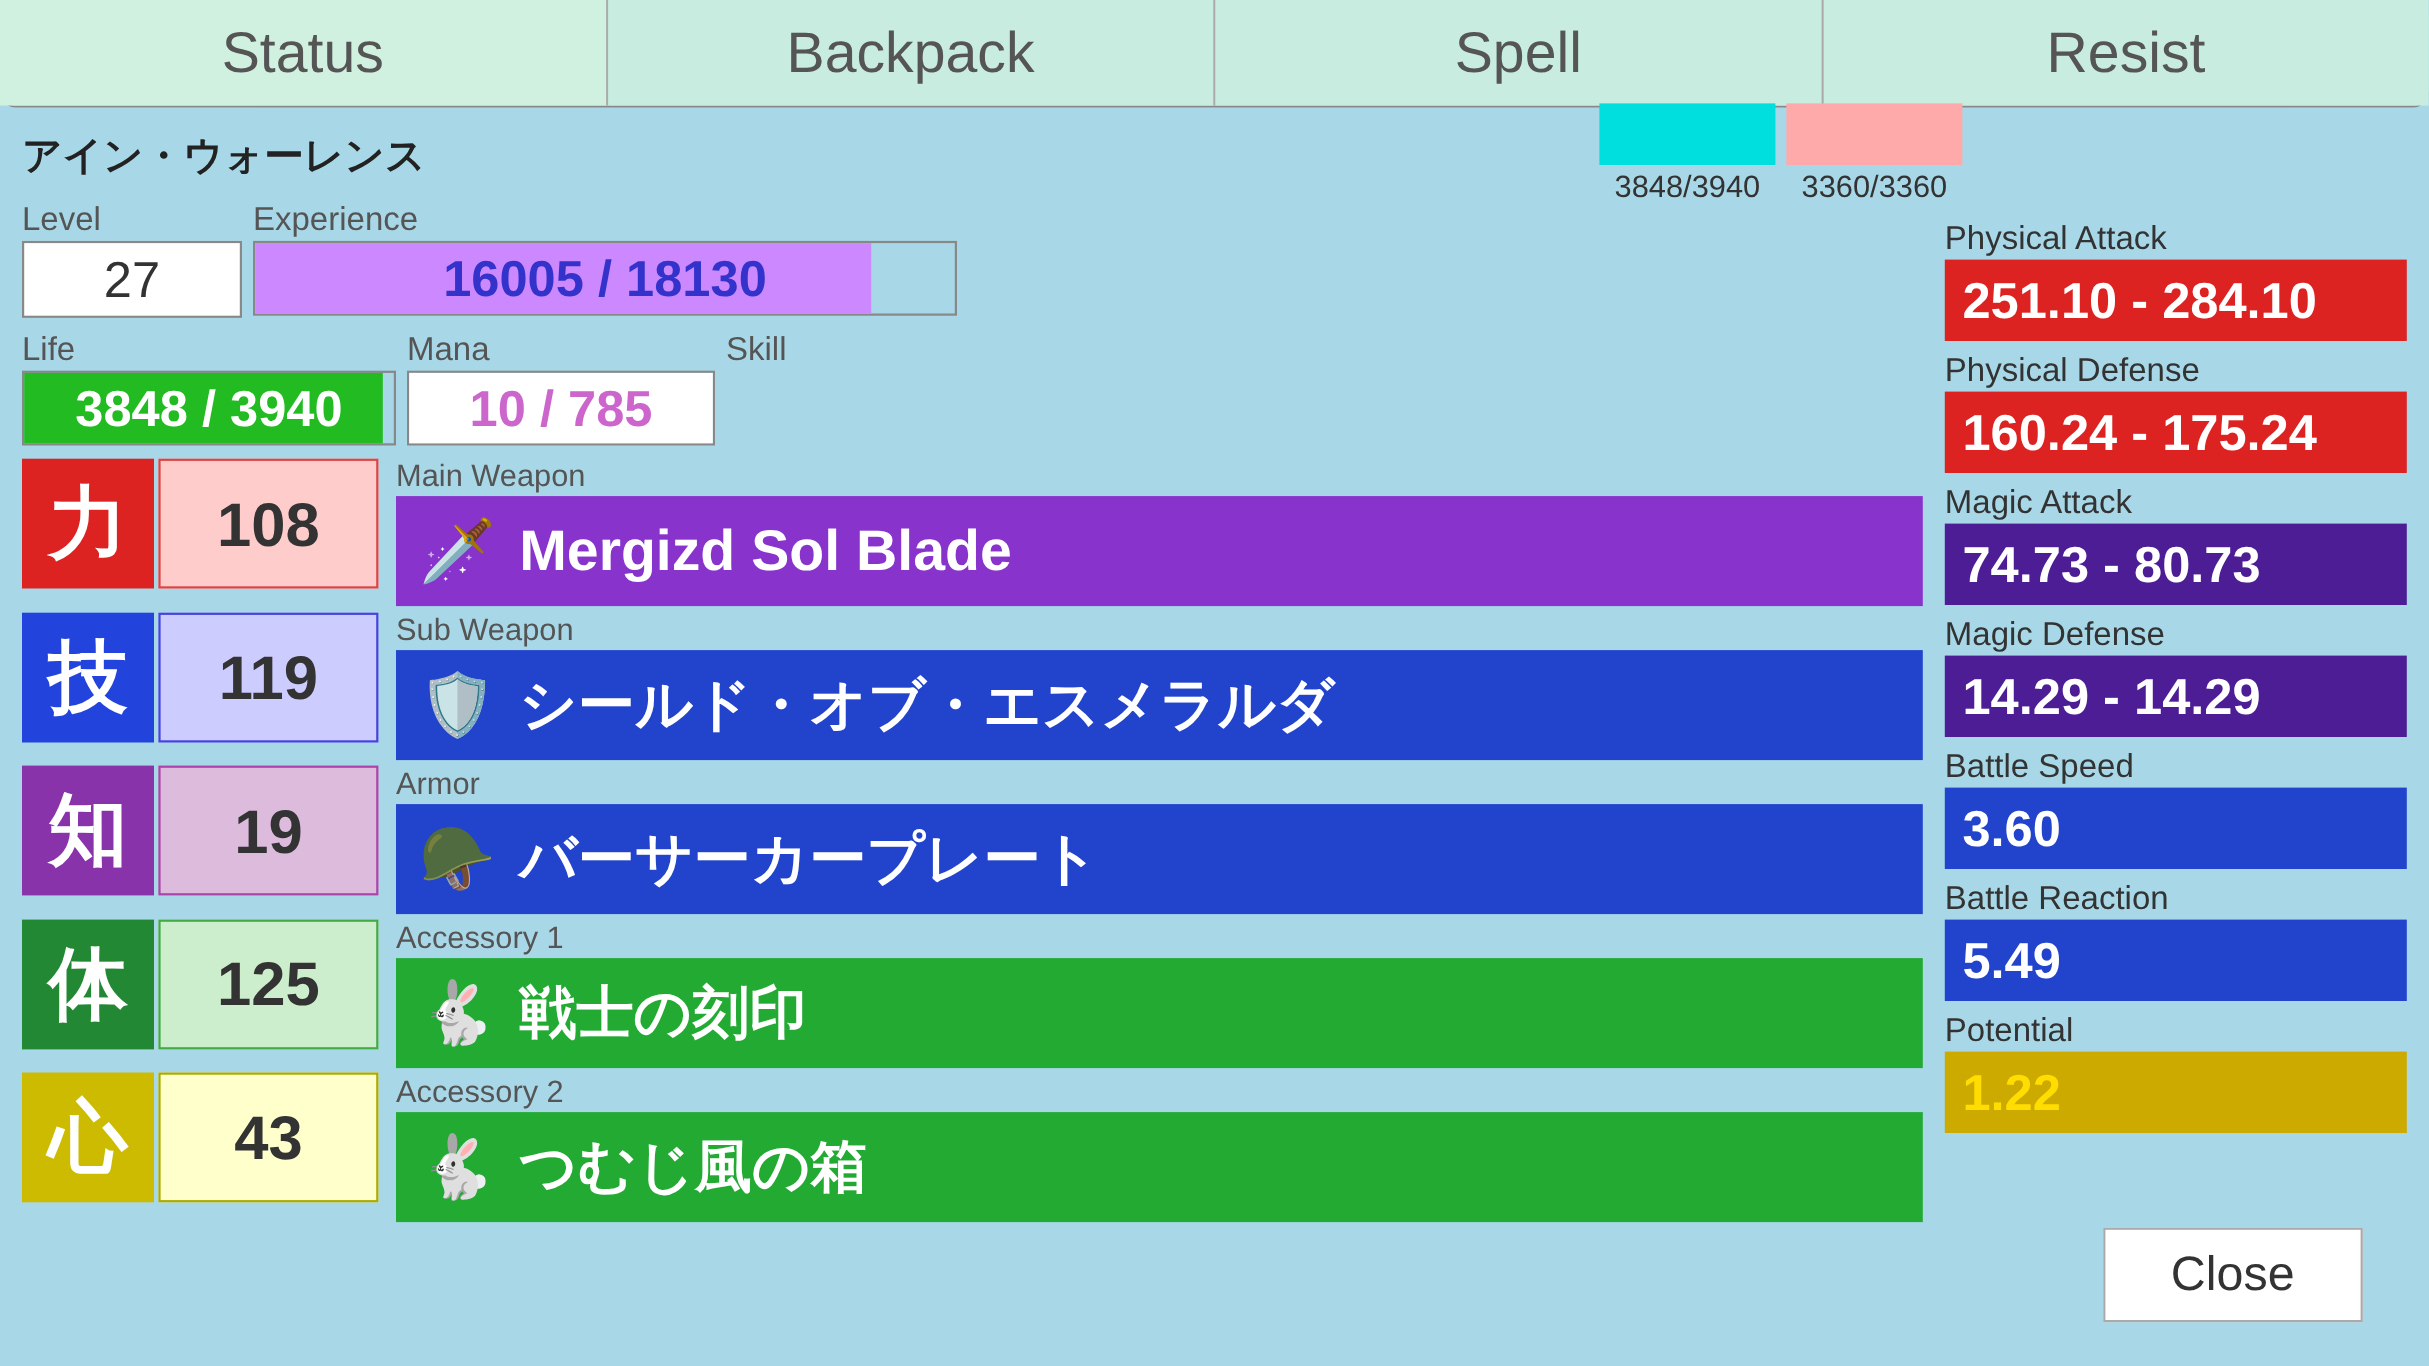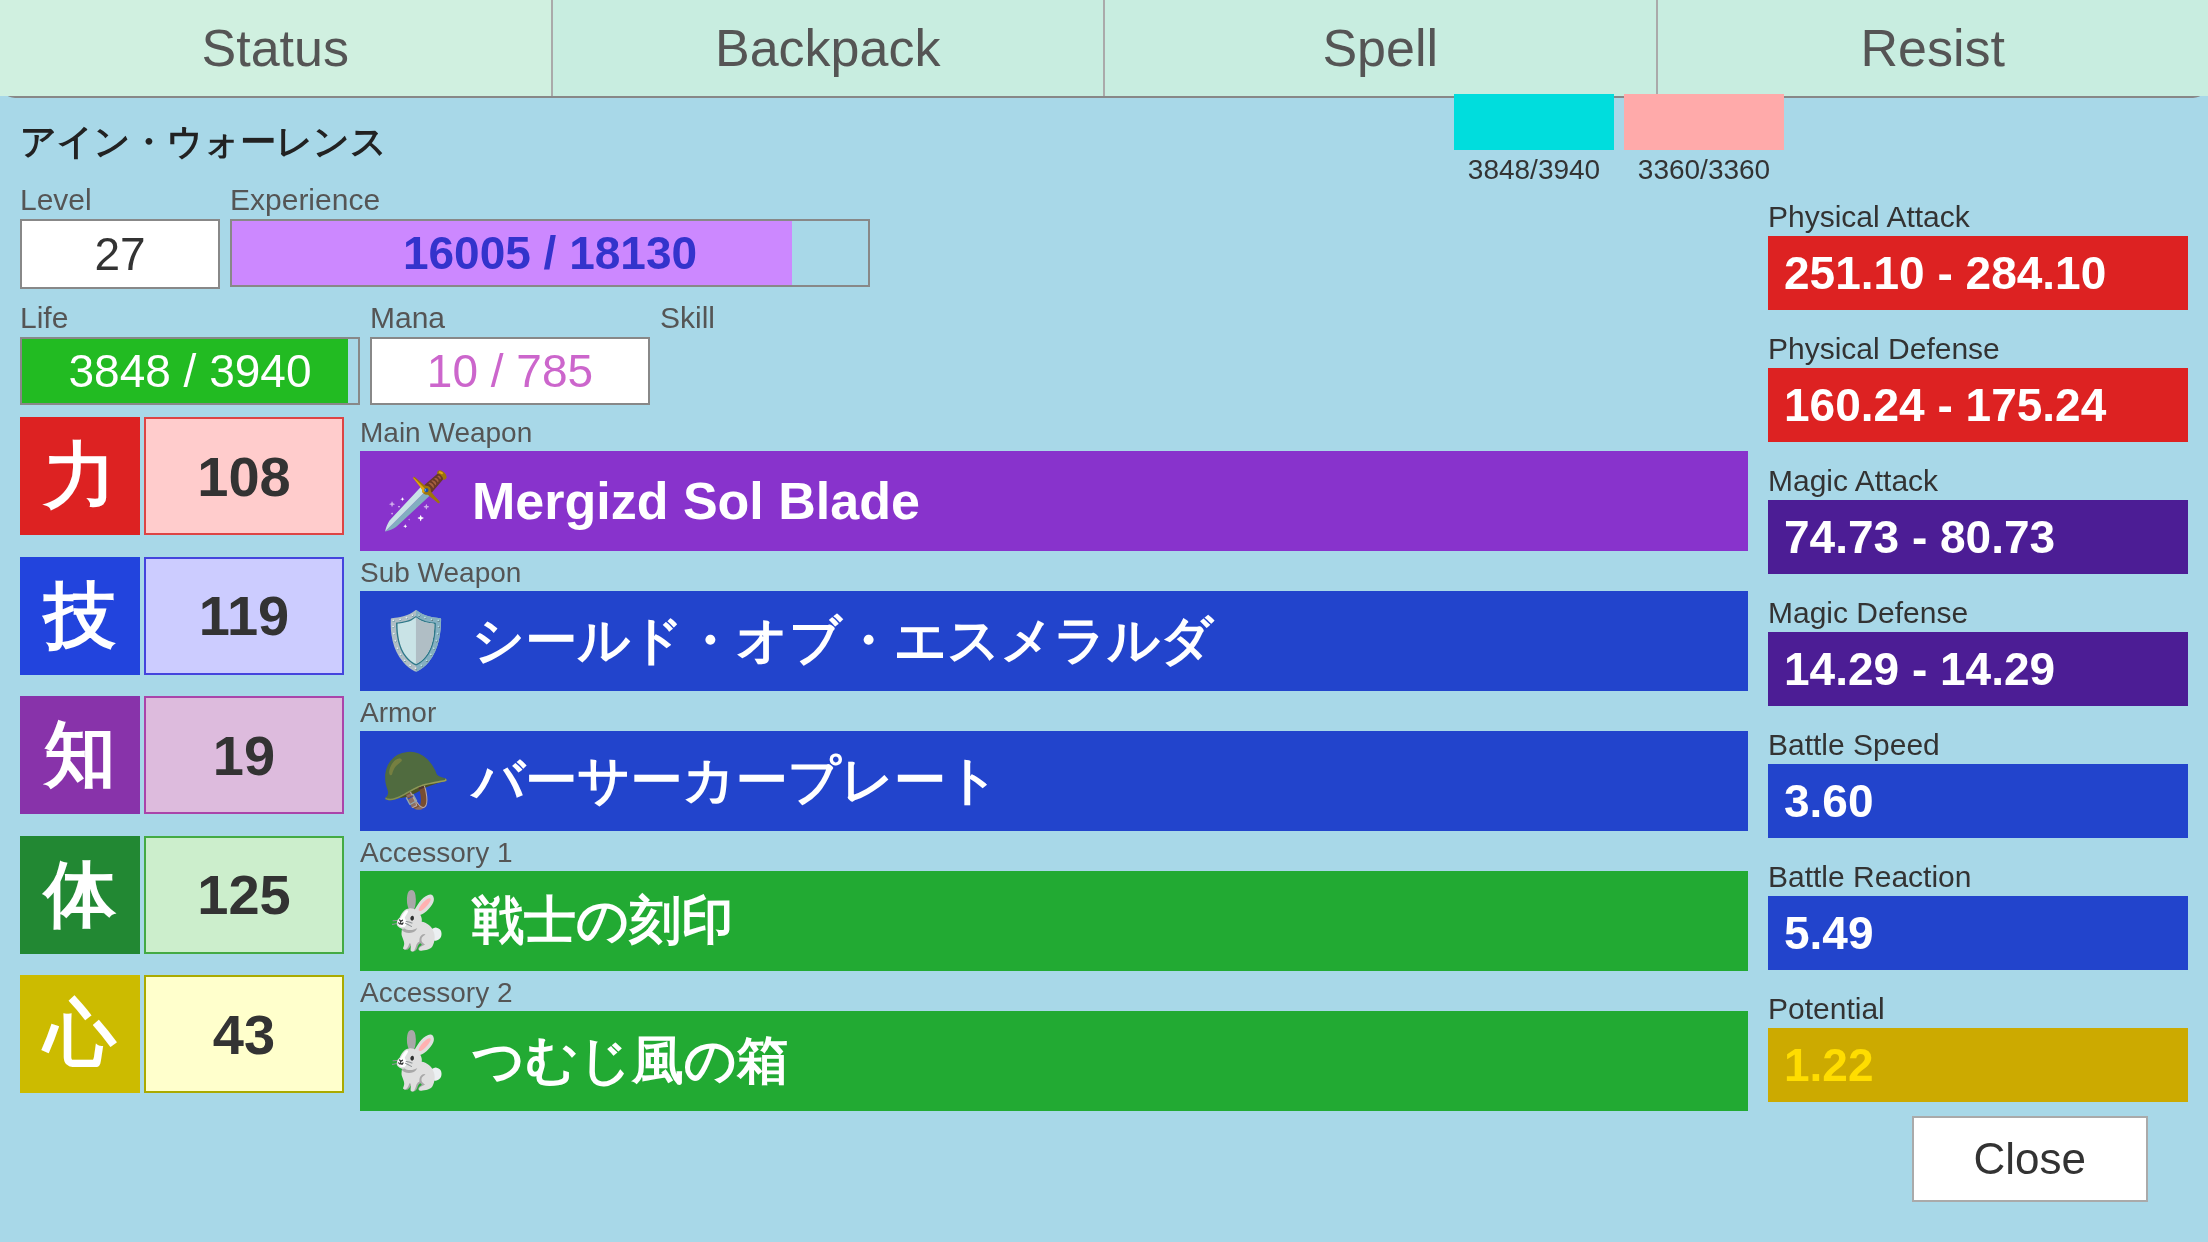--- a/index.html
+++ b/index.html
@@ -136,21 +136,21 @@
 
     .bar-fill {
       position: absolute;
       left: 0; top: 0; bottom: 0;
     }
 
     .bar-text {
       position: relative;
       z-index: 1;
       font-size: 46px;
-      font-weight: normal;
+      font-weight: bold;
       width: 100%;
       text-align: center;
       color: white;
     }
 
     .bar-fill.life { background: #22bb22; }
     .bar-fill.mana { background: white; width: 100%; }
     .mana-bar-text { color: #cc66cc; }
     .bar-fill.skill { background: #4488ff; }
 
@@ -282,21 +282,21 @@
     .hp-bar-visual.pink { background: #ffaaaa; }
 
     .hp-bar-label {
       font-size: 28px;
       color: #333;
     }
 
     .combat-stat-row {
       display: flex;
       flex-direction: column;
-      margin-bottom: 20px;
+      margin-bottom: 8px;
     }
 
     .combat-stat-label {
       font-size: 30px;
       color: #333;
       padding: 2px 0;
     }
 
     .combat-stat-value {
       font-size: 46px;

